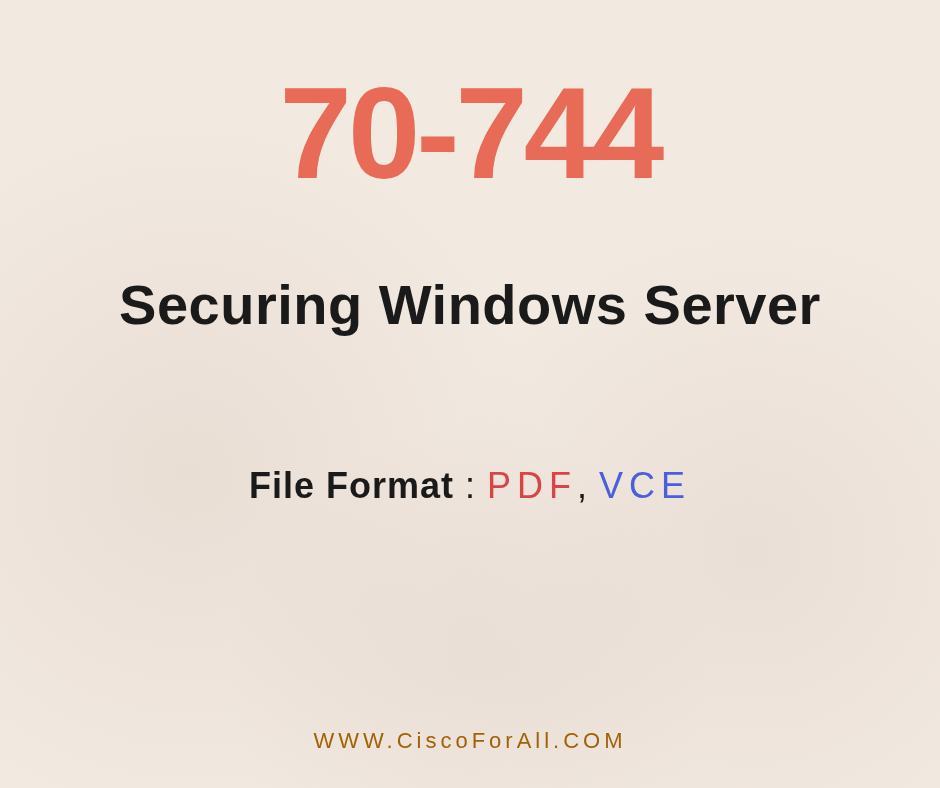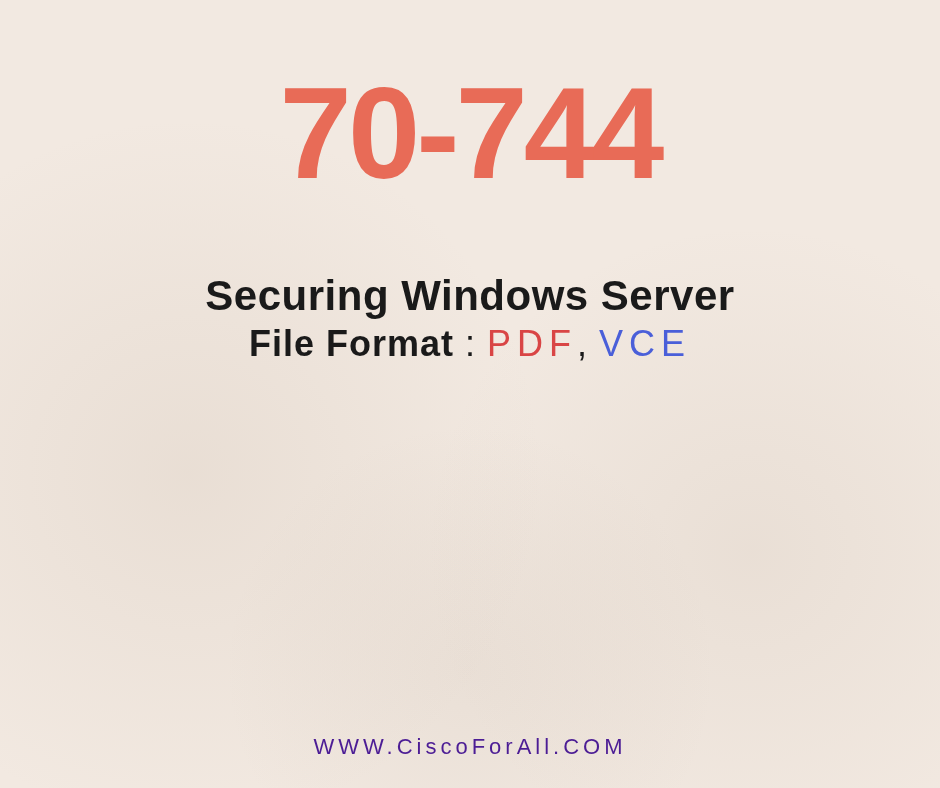--- a/index.html
+++ b/index.html
@@ -24,32 +24,33 @@
   }
   .exam-code {
     font-size: 130px;
     font-weight: 900;
     color: #e86b57;
     letter-spacing: -4px;
     margin-top: 58px;
     font-family: "Arial Black", "Segoe UI", sans-serif;
   }
   .exam-title {
-    font-size: 42px;
+    font-size: 56px;
     font-weight: 600;
     color: #1a1a1a;
     text-align: center;
     margin-top: 62px;
     line-height: 1.25;
     letter-spacing: 0.5px;
   }
   .file-format-line {
     font-size: 36px;
     font-weight: 700;
     color: #1a1a1a;
+    margin-top: 125px;
     letter-spacing: 1px;
   }
   .file-format-line .colon {
     font-weight: 400;
   }
   .format-pdf {
     color: #d94545;
     letter-spacing: 6px;
     font-weight: 500;
   }
@@ -58,24 +59,24 @@
     font-weight: 400;
   }
   .format-vce {
     color: #4a5fd9;
     letter-spacing: 6px;
     font-weight: 500;
   }
   .website {
     font-size: 22px;
     font-weight: 500;
-    color: #4c1d95;
+    color: #a16207;
     letter-spacing: 4px;
     position: absolute;
-    bottom: 28px;
+    bottom: 34px;
   }
 </style>
 </head>
 <body>
 
 <div class="exam-code">70-744</div>
 
 <div class="exam-title">
   <span>Securing Windows Server</span><br>
 </div>

